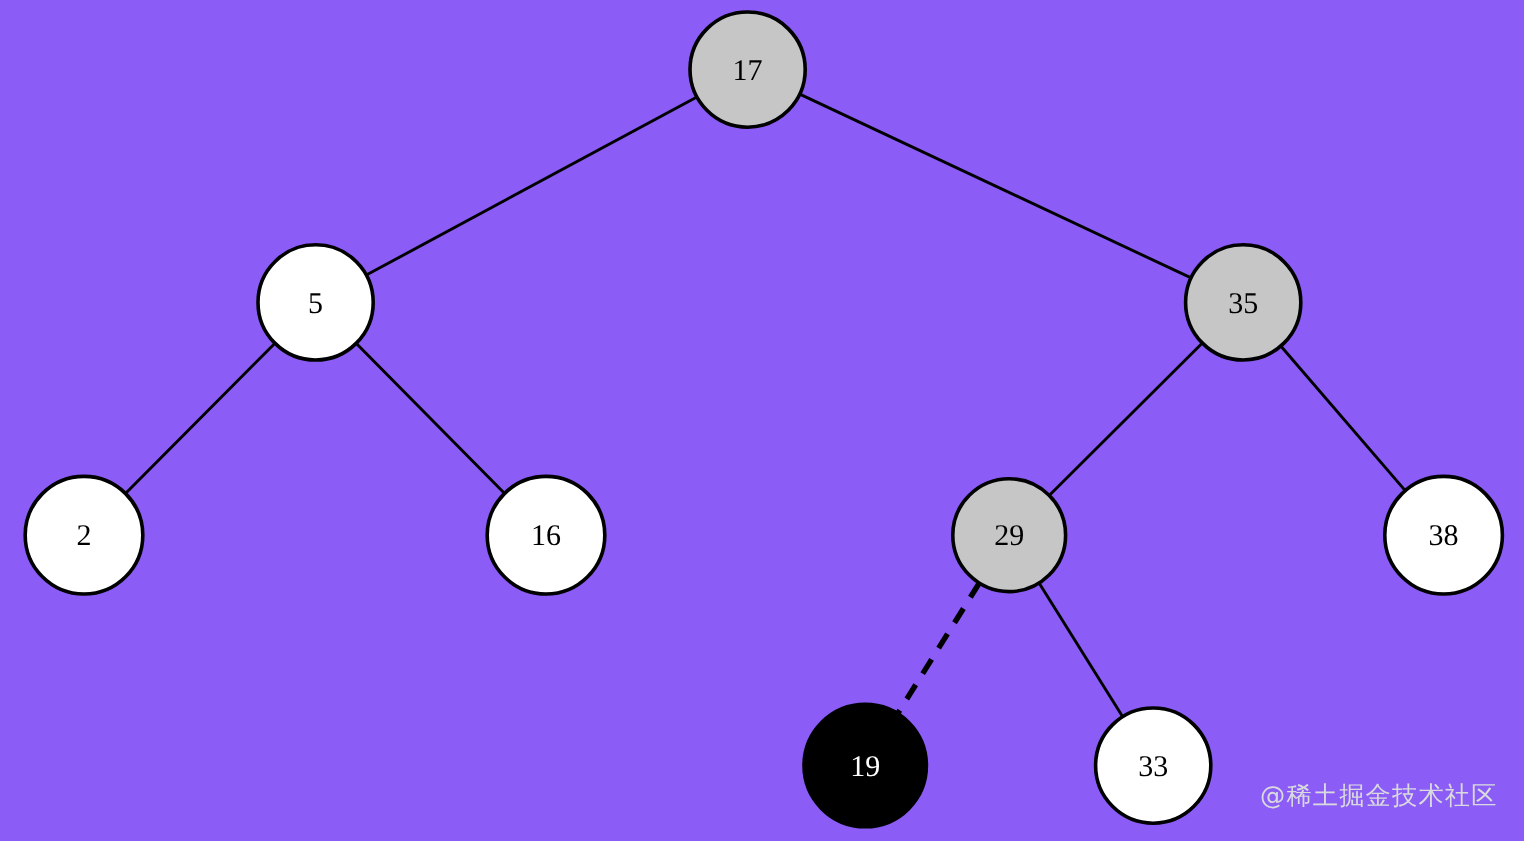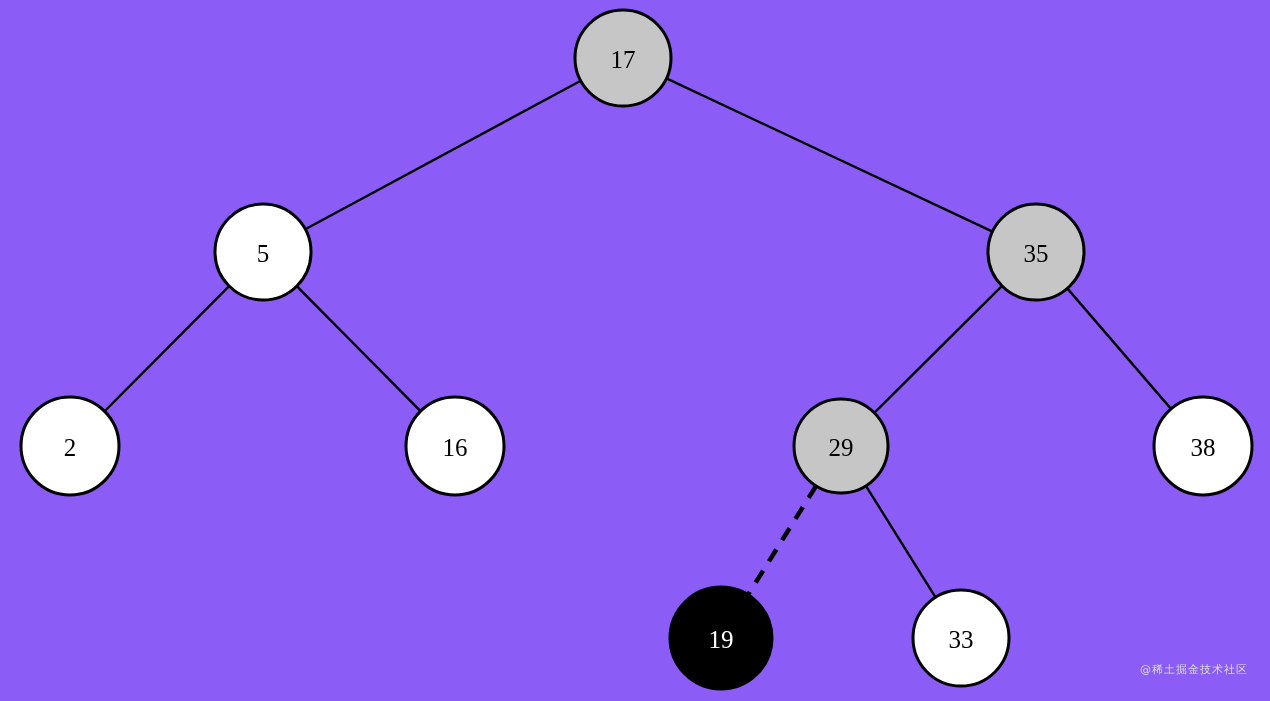--- a/index.html
+++ b/index.html
@@ -49,21 +49,21 @@
     font-size: 25px;
     text-anchor: middle;
     dominant-baseline: central;
   }
   .watermark {
     position: absolute;
     right: 22px;
     bottom: 24px;
     color: #d9dade;
     font-family: "DejaVu Sans", "Liberation Sans", sans-serif;
-    font-size: 11px;
+    font-size: 21px;
     letter-spacing: 1px;
     white-space: nowrap;
     user-select: none;
   }
 </style>
 </head>
 <body>
 
 <div id="canvas-wrap">
   <svg id="tree-svg" viewBox="0 0 1270 701" preserveAspectRatio="none">

